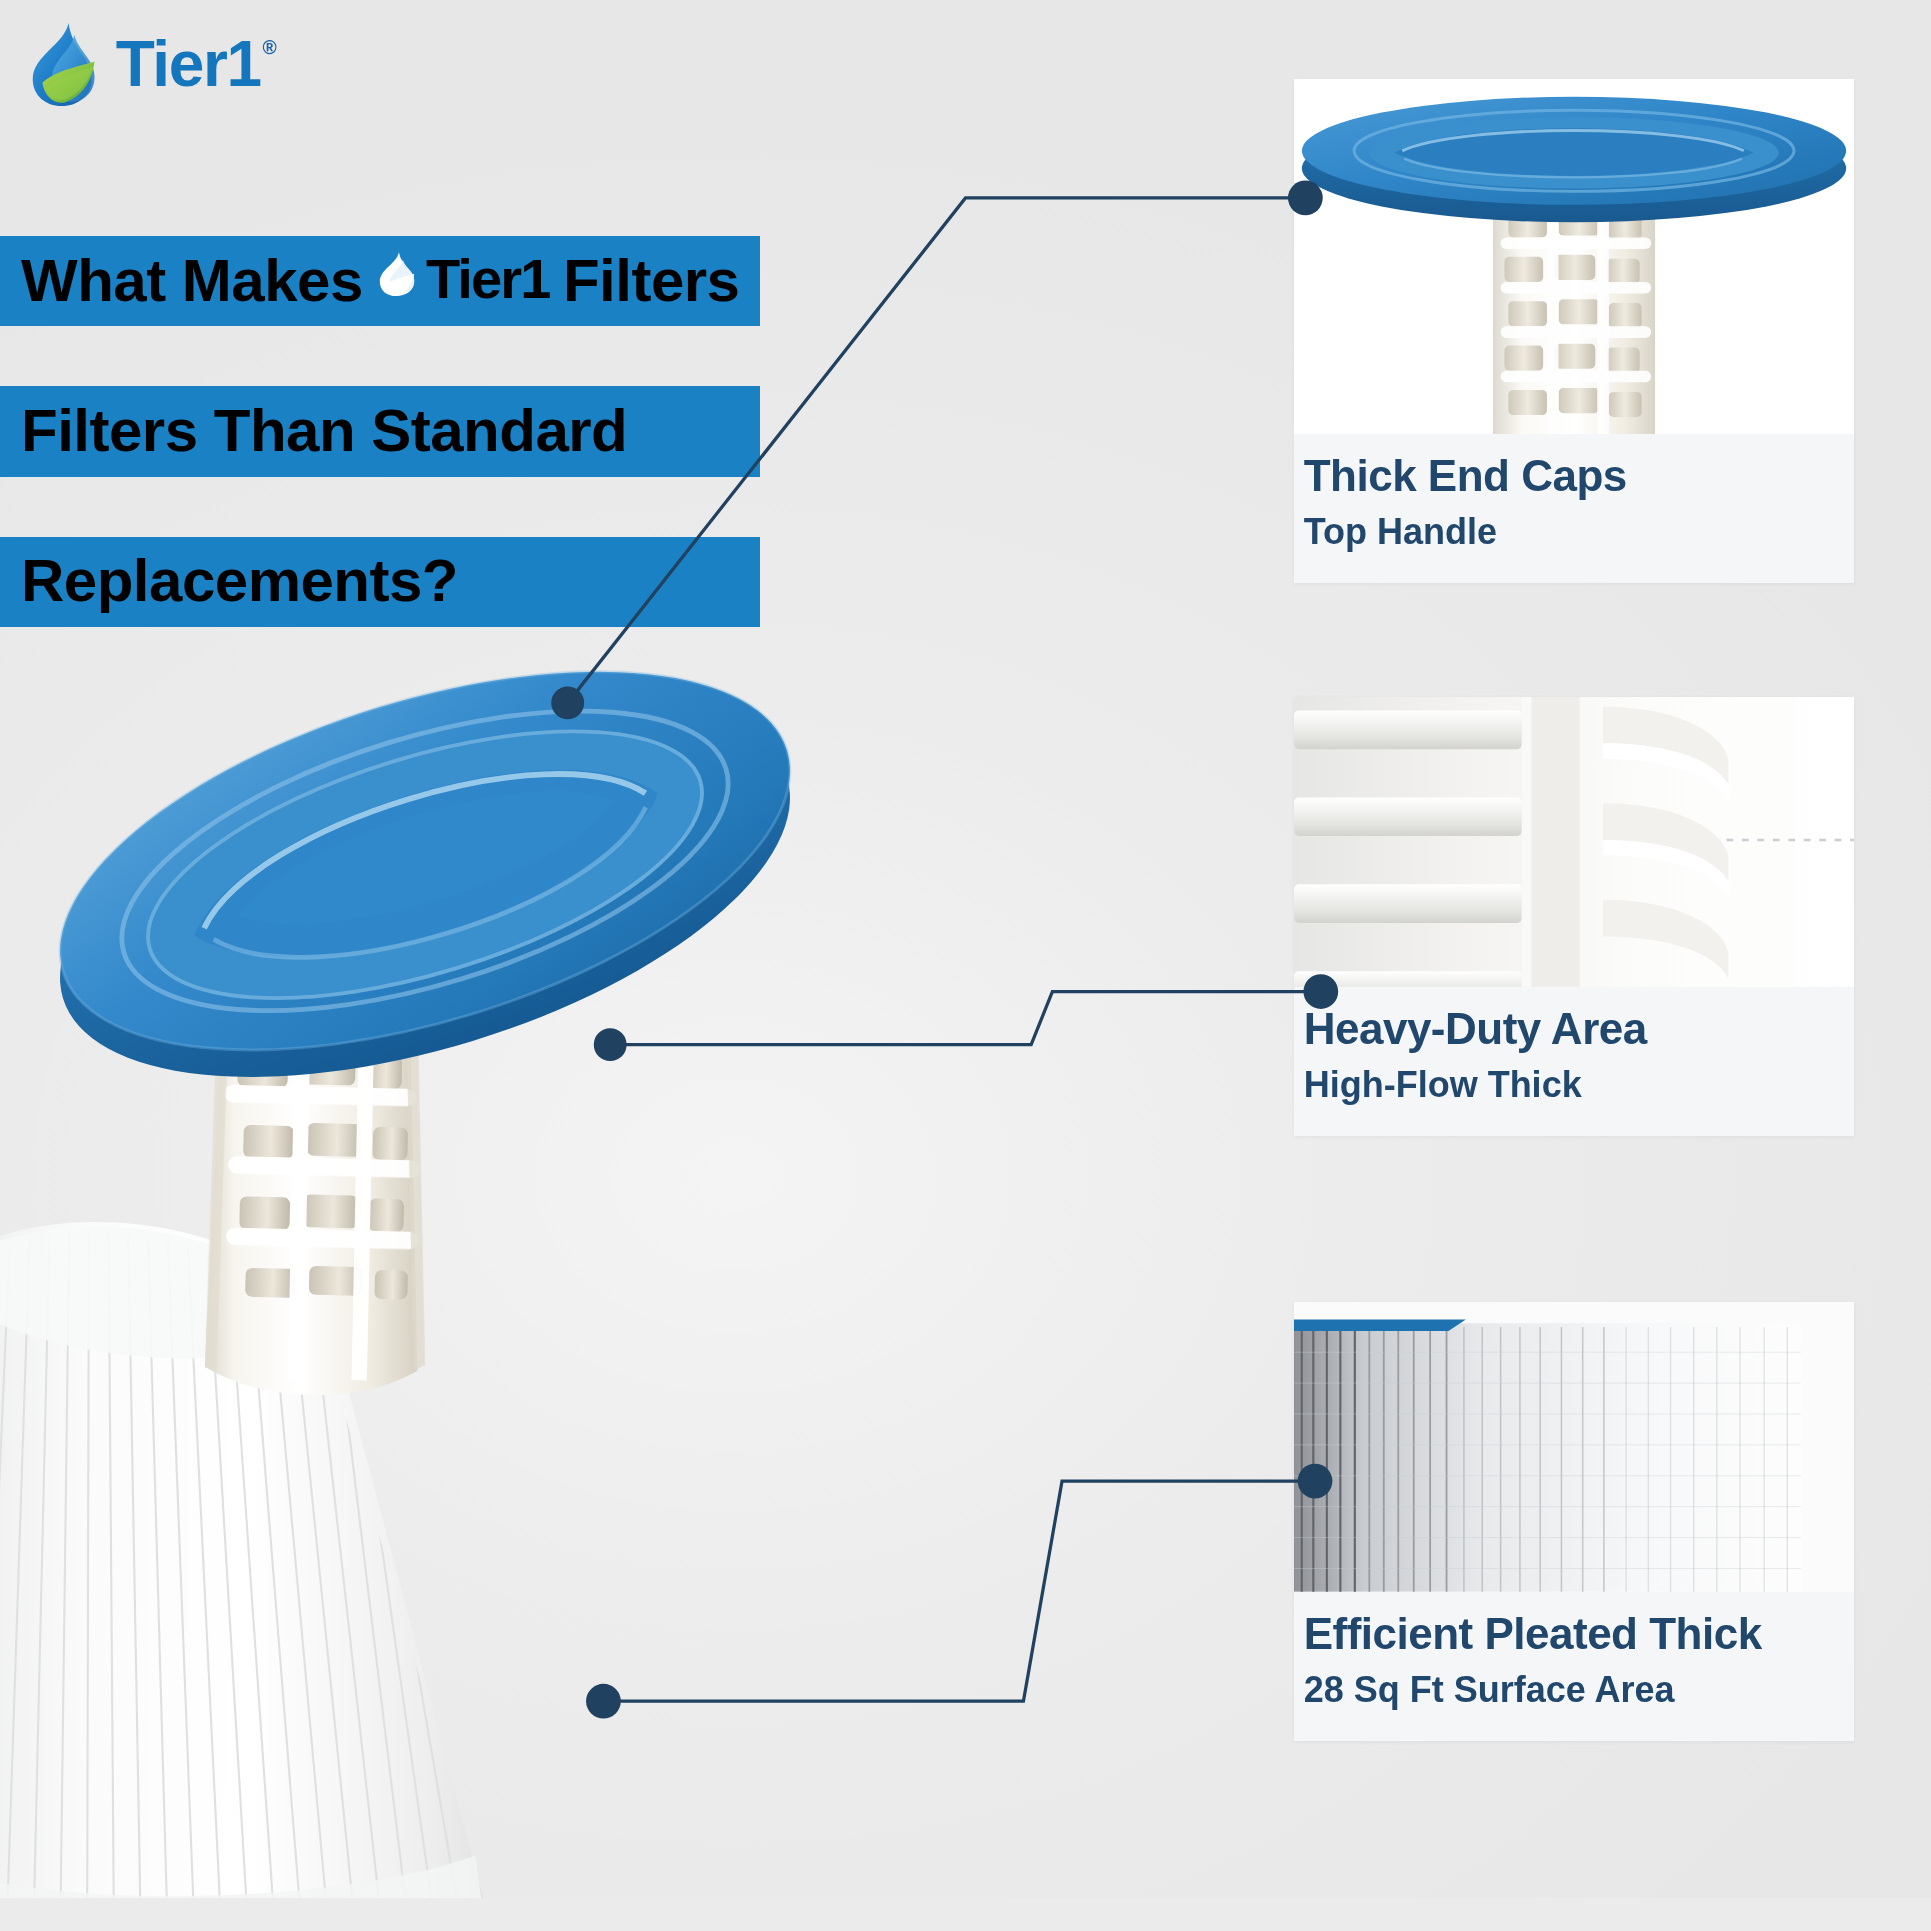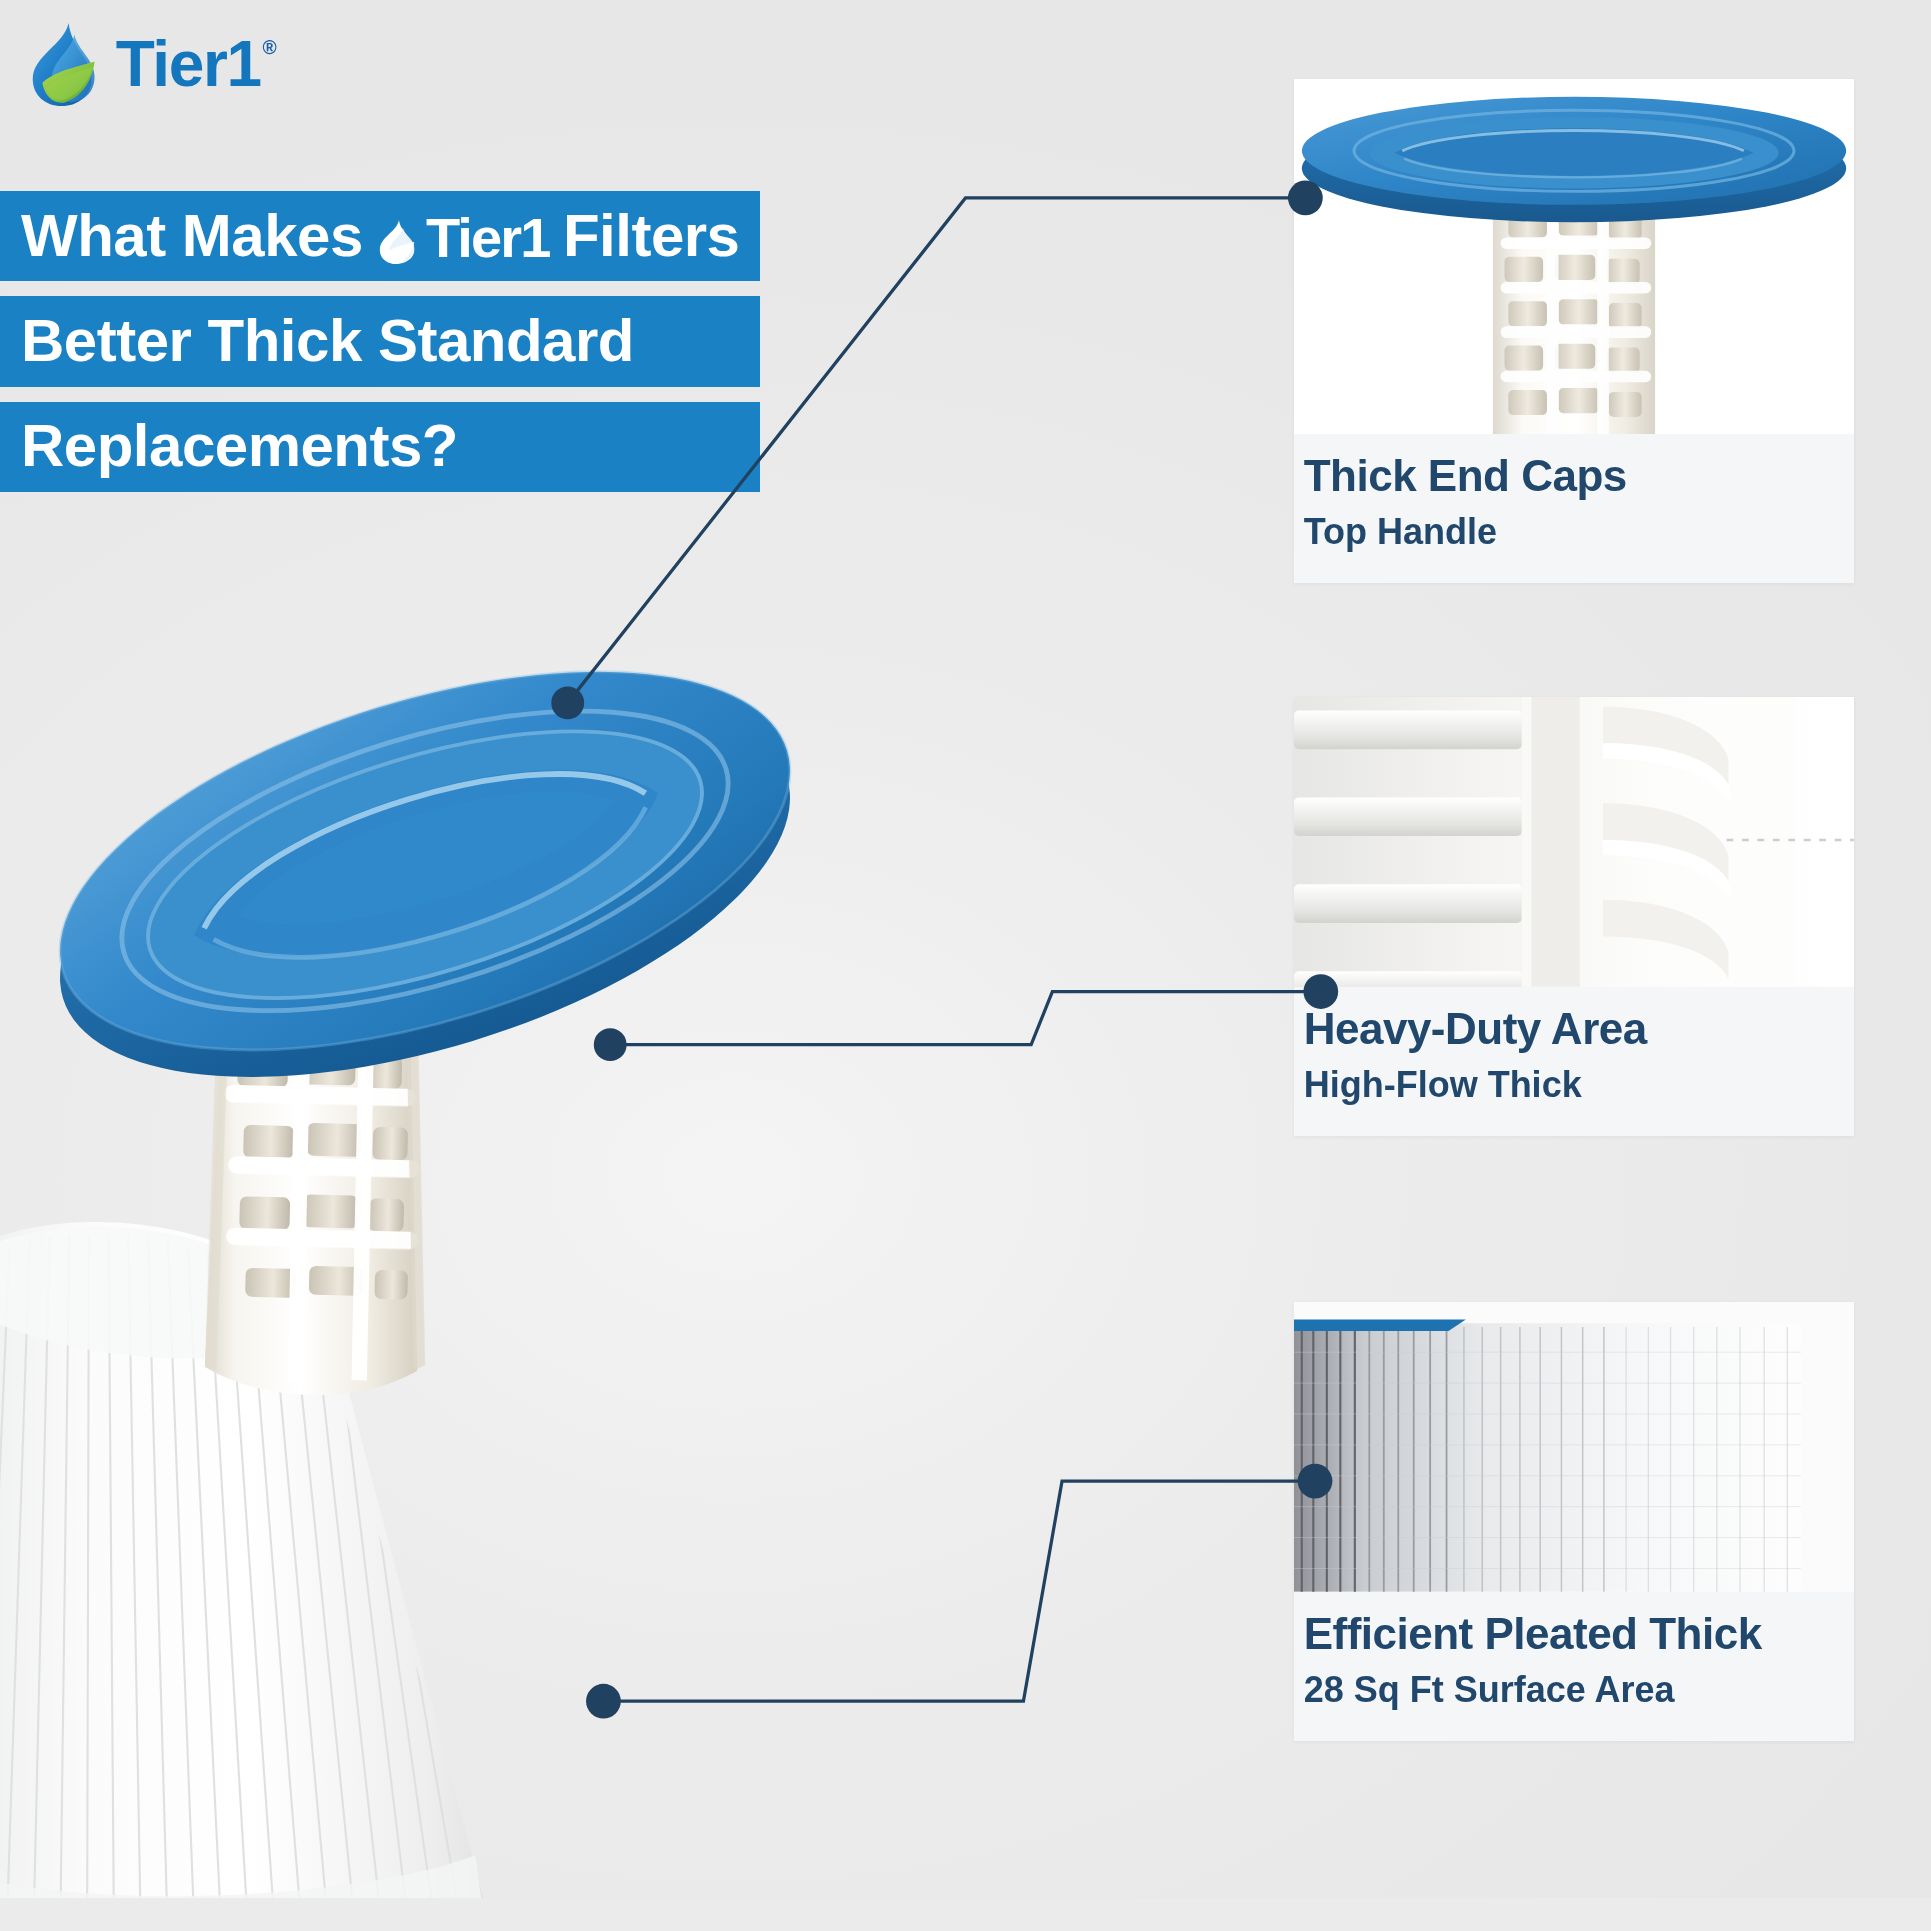--- a/index.html
+++ b/index.html
@@ -21,24 +21,24 @@
   #logo .wordmark{position:relative;display:flex;align-items:flex-start;}
   #logo .word{
     font-size:64px;font-weight:bold;letter-spacing:-1.4px;
     color:#1477be;line-height:1;
   }
   #logo .reg{font-size:19.3px;color:#1a5fa8;line-height:1;margin-top:5.8px;margin-left:1.9px;font-weight:bold;}
 
   
   #headline{position:absolute;left:0;top:191px;display:flex;flex-direction:column;gap:15.4px;}
   .hl-bar{
-    background:#1a81c4;color:#ffffff;
+    background:#1a81c4;color:#000000;
     font-size:60px;font-weight:bold;letter-spacing:-0.5px;
     padding:13.5px 21px 15.4px 21px;
-    display:flex;align-items:flex-end;white-space:nowrap;line-height:1.02;
+    display:flex;align-items:flex-start;white-space:nowrap;line-height:1.02;margin-top:45px;
   }
   .hl-drop{width:44px;height:48px;display:inline-block;margin:0 5.8px 0 13.5px;vertical-align:middle;}
   .hl-brand{font-weight:bold;letter-spacing:-1.9px;margin-right:13.5px;font-size:56px;}
 
   
   .panel{position:absolute;left:1294px;width:560px;background:#ffffff;
          box-shadow:0 1px 3.9px rgba(0,0,0,0.05);overflow:hidden;}
   .panel .photo{position:relative;width:100%;overflow:hidden;background:#ffffff;}
   .panel .caption{background:#f5f6f8;padding:17.4px 9.7px 29px 9.7px;text-align:left;}
   .cap-title{color:#21486c;font-weight:bold;font-size:44px;line-height:1.12;letter-spacing:-0.5px;}
@@ -110,21 +110,21 @@
     <div class="hl-bar">
       <span>What Makes</span>
       <svg class="hl-drop" viewBox="0 0 46 50">
         <path d="M24 2 C22 14 4 20 4 33 C4 42 11 48 21 48 C31 48 40 42 40 33 C40 22 26 16 24 2 Z" fill="#ffffff"></path>
         <path d="M28 10 C27 19 14 25 14 34 C14 40 19 45 25 46 C34 45 40 39 40 31 C40 22 30 18 28 10 Z" fill="#e8f3fb"></path>
         <path d="M9 37 C16 31 31 27 40 25 C38 35 32 45 22 48 C15 49 10 44 9 37 Z" fill="#ffffff"></path>
       </svg>
       <span class="hl-brand">Tier1</span>
       <span>Filters</span>
     </div>
-    <div class="hl-bar">Better Thick Standard</div>
+    <div class="hl-bar">Filters Than Standard</div>
     <div class="hl-bar">Replacements?</div>
   </div>
 
   <div class="panel" id="panel1">
     <div class="photo">
       <svg class="p1-core" viewBox="0 0 180 260">
         <defs>
           <linearGradient id="coreG" x1="0" y1="0" x2="1" y2="0">
             <stop offset="0%" stop-color="#ddd9cf"></stop>
               <stop offset="18%" stop-color="#fbfaf6"></stop>

